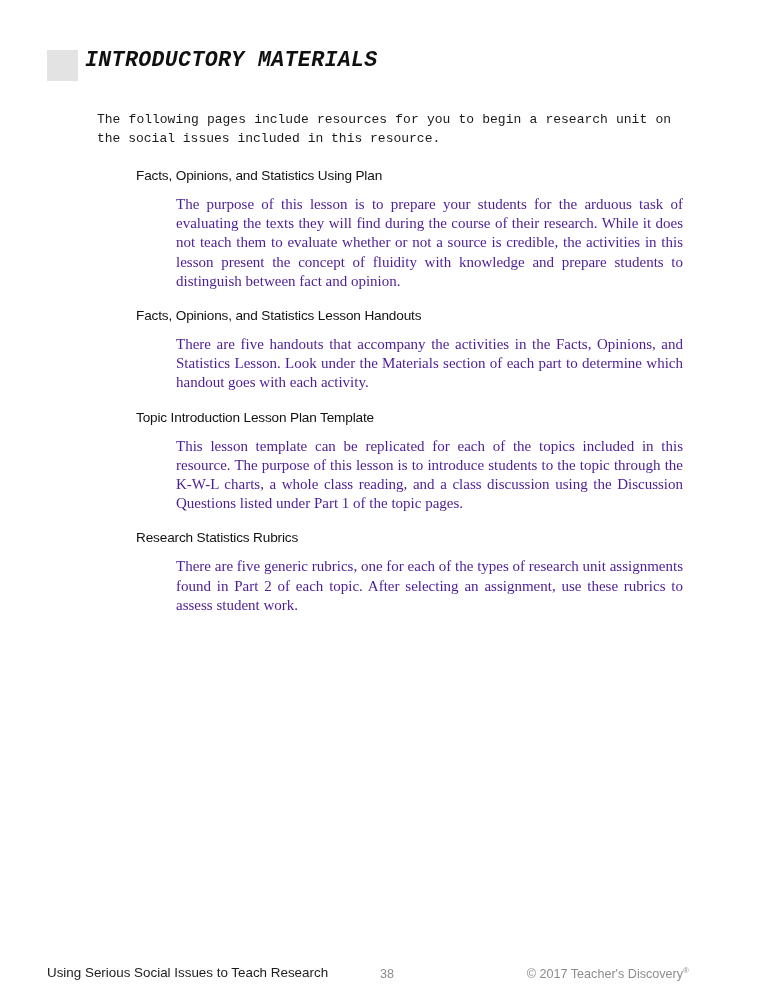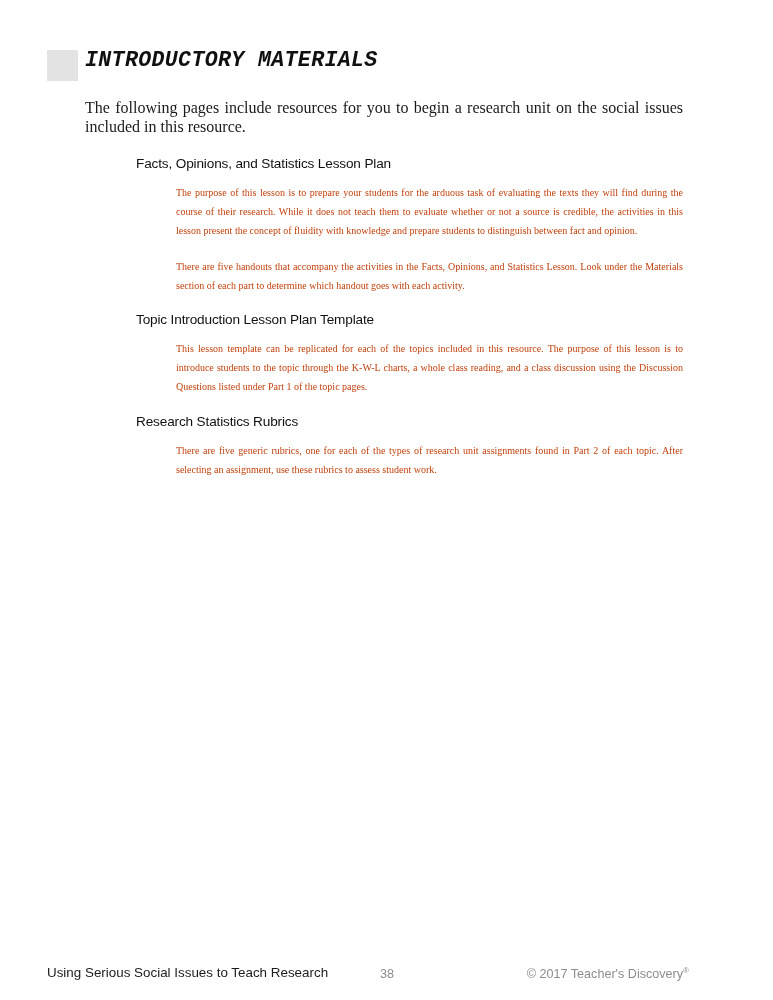--- a/index.html
+++ b/index.html
@@ -66,26 +66,26 @@
     font-family: "Liberation Sans", "DejaVu Sans", sans-serif;
     font-weight: 400;
     font-size: 23px;
     line-height: 30px;
     letter-spacing: -0.1px;
     color: #111111;
     margin: 0 0 14px 0;
   }
 
   .intro-paragraph {
-    font-family: Liberation Serif, serif;
-    font-size: 16px;
+    font-family: Liberation Mono, monospace;
+    font-size: 13px;
     line-height: 19px;
     text-align: justify;
     color: #1a1a1a;
-    margin: 0;
+    margin: 12px;
   }
 
   .sections {
     margin-top: 19px;
   }
 
   .section {
     margin-bottom: 16px;
   }
   .section:last-child {
@@ -98,24 +98,24 @@
     font-size: 13.6px;
     line-height: 18px;
     letter-spacing: -0.15px;
     color: #111111;
     margin: 0 0 10px 0;
     padding-left: 51px;
   }
 
   .section-body {
     font-family: "Liberation Serif", "DejaVu Serif", serif;
-    font-size: 10px;
+    font-size: 15px;
     line-height: 19.2px;
     text-align: justify;
-    color: #c2410c;
+    color: #4c1d95;
     margin: 0;
     padding-left: 91px;
   }
 
   
   .footer {
     position: absolute;
     left: 47px;
     top: 964px;
     width: 642px;
@@ -168,25 +168,26 @@
   </div>
 
   <div class="content">
 
 
     <p class="intro-paragraph">The following pages include resources for you to begin a research unit on the social issues included in this resource.</p>
 
     <div class="sections">
 
       <div class="section">
-        <h2 class="section-heading">Facts, Opinions, and Statistics Lesson Plan</h2>
+        <h2 class="section-heading">Facts, Opinions, and Statistics Using Plan</h2>
         <p class="section-body">The purpose of this lesson is to prepare your students for the arduous task of evaluating the texts they will find during the course of their research. While it does not teach them to evaluate whether or not a source is credible, the activities in this lesson present the concept of fluidity with knowledge and prepare students to distinguish between fact and opinion.</p>
       </div>
 
       <div class="section">
+        <h2 class="section-heading">Facts, Opinions, and Statistics Lesson Handouts</h2>
         <p class="section-body">There are five handouts that accompany the activities in the Facts, Opinions, and Statistics Lesson. Look under the Materials section of each part to determine which handout goes with each activity.</p>
       </div>
 
       <div class="section">
         <h2 class="section-heading">Topic Introduction Lesson Plan Template</h2>
         <p class="section-body">This lesson template can be replicated for each of the topics included in this resource. The purpose of this lesson is to introduce students to the topic through the K-W-L charts, a whole class reading, and a class discussion using the Discussion Questions listed under Part 1 of the topic pages.</p>
       </div>
 
       <div class="section">
         <h2 class="section-heading">Research Statistics Rubrics</h2>

